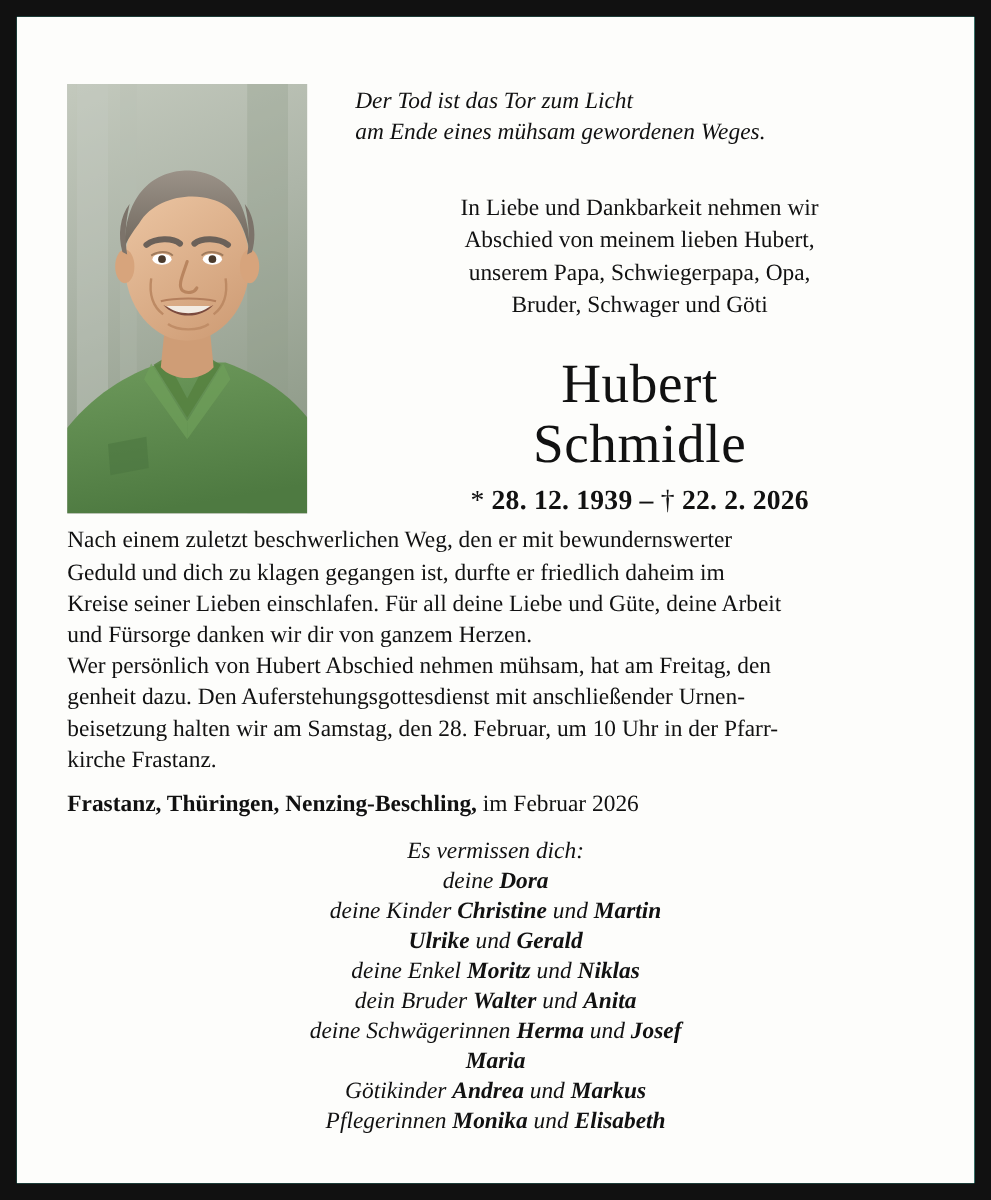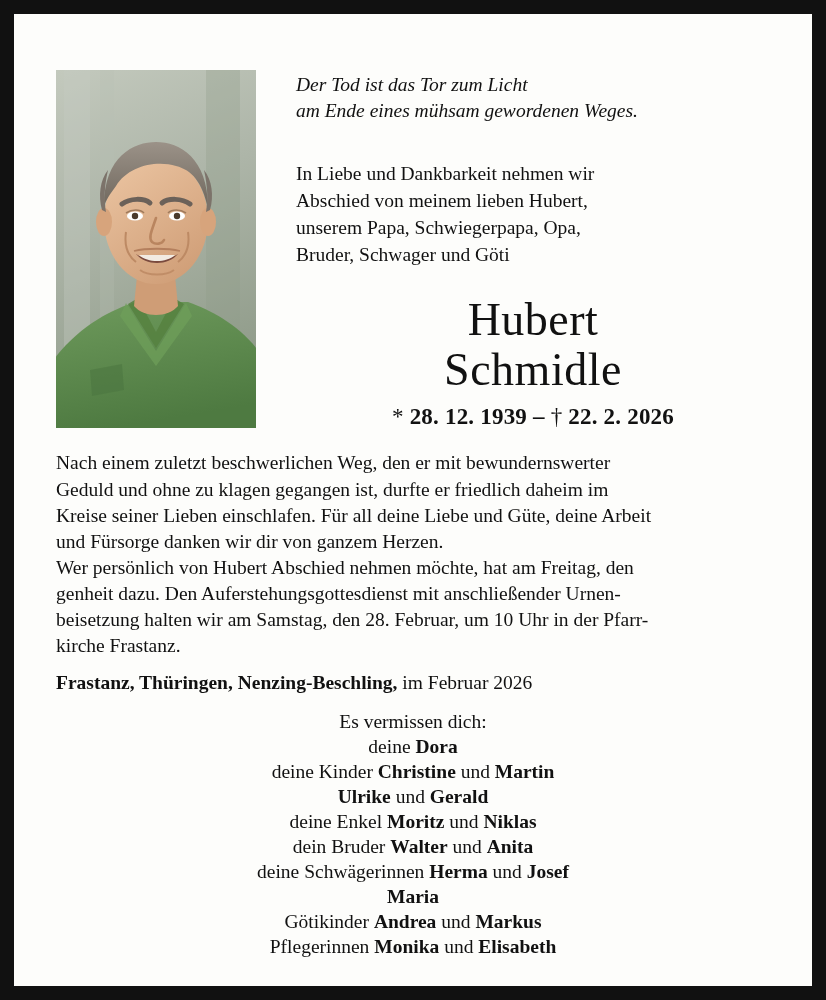--- a/index.html
+++ b/index.html
@@ -64,20 +64,21 @@
     color: #111;
     margin: 0 0 38px 0;
   }
   .motto div { white-space: nowrap; }
 
   .dedication {
     font-size: 19.5px;
     line-height: 1.38;
     color: #111;
     margin: 0 0 26px 0;
+    text-align: center;
   }
   .dedication div { white-space: nowrap; }
 
   .name {
     text-align: center;
     font-size: 46px;
     line-height: 1.08;
     letter-spacing: 0.5px;
     color: #111;
     margin: 8px 0 0 0;
@@ -88,21 +89,21 @@
     font-size: 23px;
     margin-top: 10px;
     font-weight: bold;
     letter-spacing: 0.2px;
     color: #111;
   }
   .dates .sym { font-weight: normal; }
 
   
   .body-text {
-    margin-top: 20px;
+    margin-top: 8px;
     font-size: 19.5px;
     line-height: 1.34;
     color: #111;
     text-align: left;
   }
   .body-text p { margin: 0; }
   .body-text .ln { display: block; white-space: nowrap; }
 
   .places {
     margin-top: 13px;
@@ -111,20 +112,21 @@
   }
   .places b { font-weight: bold; margin-top: 36px; }
 
   
   .mourn {
     margin-top: 16px;
     text-align: center;
     font-size: 19.5px;
     line-height: 1.28;
     color: #111;
+    font-style: italic;
   }
   .mourn .row { display: block; white-space: nowrap; }
   .mourn b { font-weight: bold; }
 </style>
 </head>
 <body>
 
 <div class="page">
   <div class="inner">
 
@@ -228,24 +230,24 @@
           <span class="sym">†</span>
           <span>22. 2. 2026</span>
         </div>
 
       </div>
     </div>
 
     <div class="body-text">
       <p>
         <span class="ln">Nach einem zuletzt beschwerlichen Weg, den er mit bewundernswerter</span>
-        <span class="ln">Geduld und ohne zu klagen gegangen ist, durfte er friedlich daheim  im</span>
+        <span class="ln">Geduld und dich zu klagen gegangen ist, durfte er friedlich daheim  im</span>
         <span class="ln">Kreise seiner Lieben einschlafen. Für all deine Liebe und Güte,  deine Arbeit</span>
         <span class="ln">und Fürsorge danken wir dir von ganzem Herzen.</span>
-        <span class="ln">Wer persönlich von Hubert Abschied nehmen möchte, hat am Freitag, den</span>
+        <span class="ln">Wer persönlich von Hubert Abschied nehmen mühsam, hat am Freitag, den</span>
         <span class="ln">genheit dazu. Den Auferstehungsgottesdienst mit anschließender Urnen-</span>
         <span class="ln">beisetzung halten wir am Samstag, den 28. Februar, um 10 Uhr in der Pfarr-</span>
         <span class="ln">kirche Frastanz.</span>
       </p>
     </div>
 
     <div class="places">
       <b>Frastanz, Thüringen, Nenzing-Beschling,</b>
       <span>im Februar 2026</span>
     </div>

